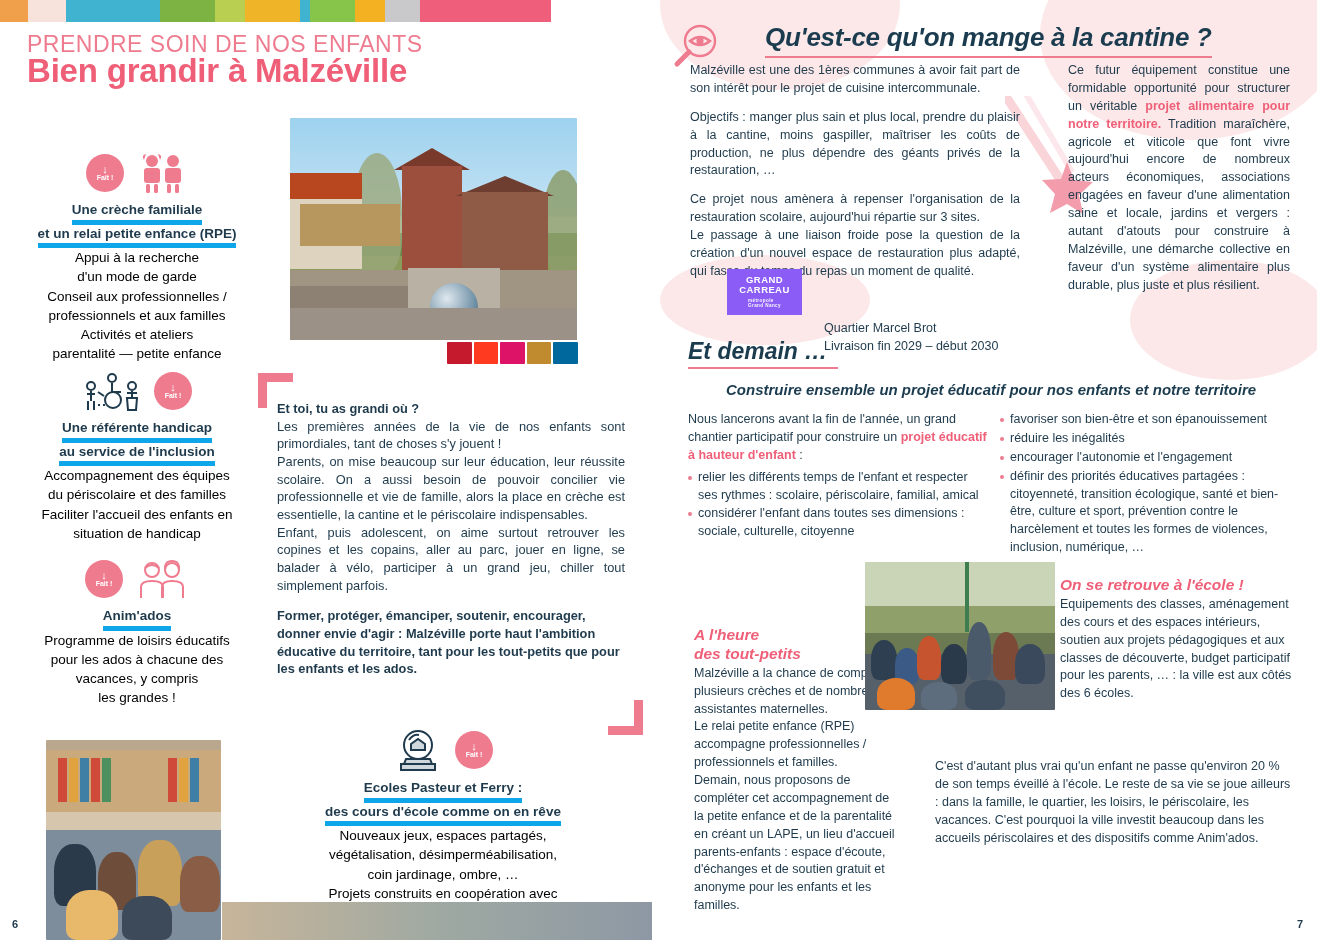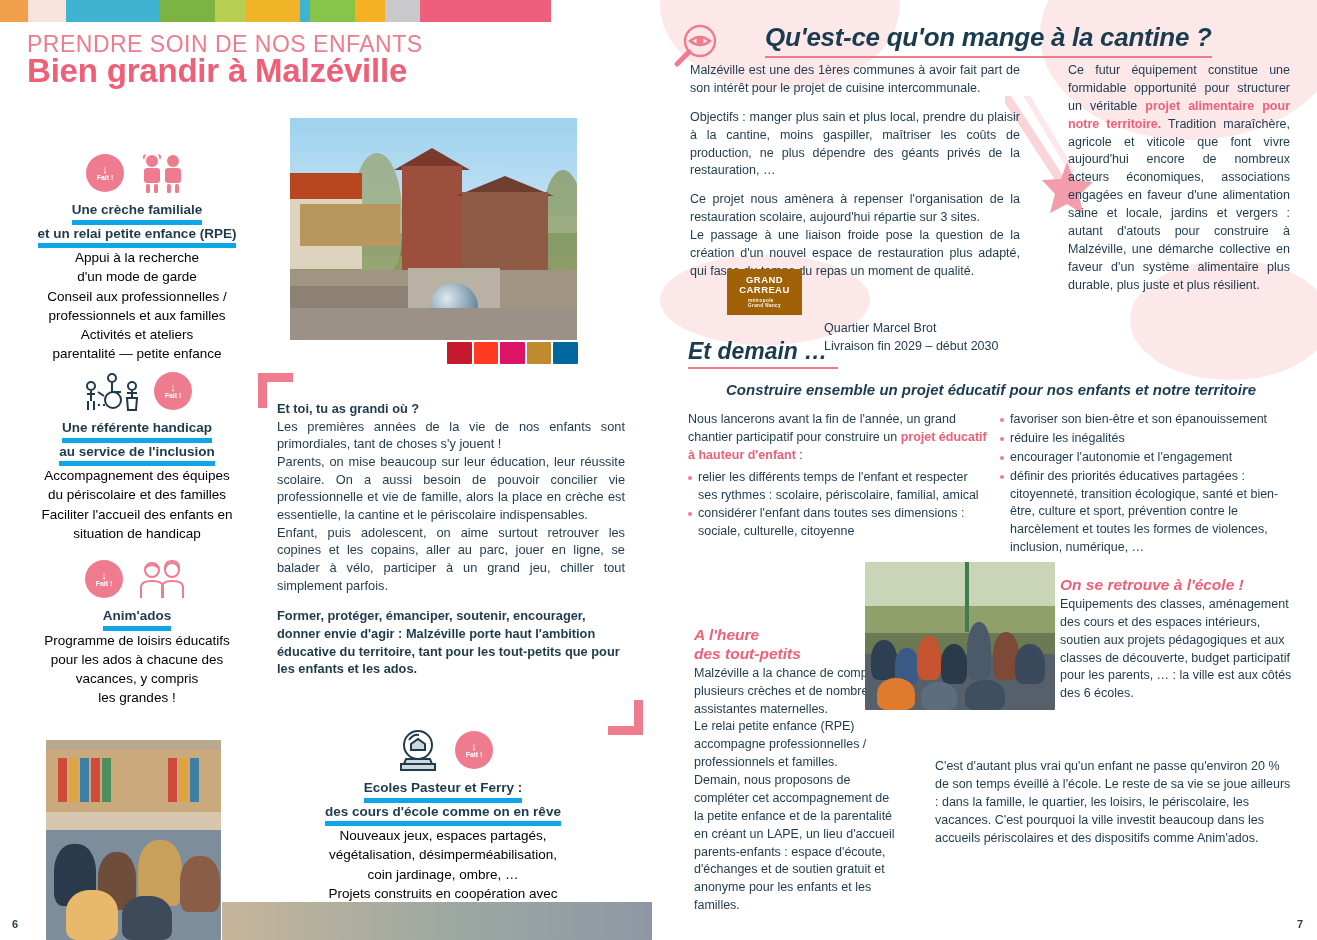--- a/index.html
+++ b/index.html
@@ -107,21 +107,21 @@
   .rtitle::after{content:"";display:block;height:2px;background:#ef7b8f;margin-top:3px;}
 
   .sec-title{position:absolute;font-style:italic;font-weight:700;color:#1b3b4f;}
   .sec-title.u::after{content:"";display:block;height:2px;background:#ef7b8f;margin-top:2px;width:150px;}
 
   .col{position:absolute;font-size:12.5px;line-height:1.43;color:#1e3a4c;}
   .col p{margin:0 0 11px 0;}
   .col.j p{text-align:justify;}
   .pink{color:#ef5f78;font-weight:700;}
 
-  .gcbox{position:absolute;left:727px;top:269px;width:75px;height:46px;background:#a16207;
+  .gcbox{position:absolute;left:727px;top:269px;width:75px;height:46px;background:#8b5cf6;
     color:#fff;display:flex;flex-direction:column;align-items:center;justify-content:center;
     font-size:9.5px;font-weight:700;letter-spacing:.4px;line-height:1.05;}
   .gcbox small{font-size:4.6px;font-weight:700;line-height:1.15;margin-top:3px;opacity:.95;}
   .gctext{position:absolute;left:824px;top:279px;font-size:12.5px;line-height:1.45;margin-top:40px;}
 
   ul.bul{margin:0;padding:0;list-style:none;}
   ul.bul li{position:relative;padding-left:10px;margin-bottom:1px;}
   ul.bul li::before{content:"";position:absolute;left:0;top:7px;width:4px;height:4px;
     border-radius:50%;background:#ef7b8f;}
 

